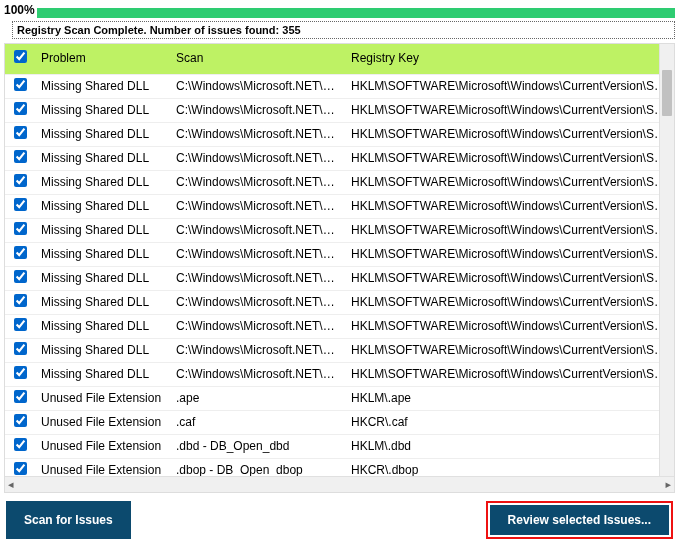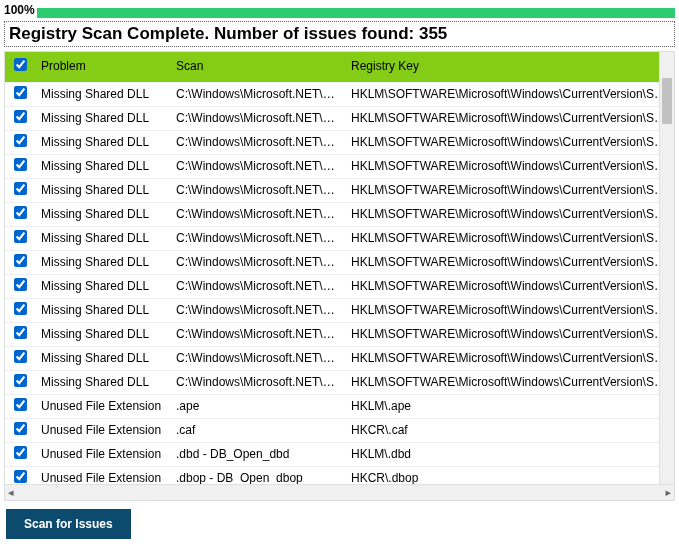--- a/index.html
+++ b/index.html
@@ -25,25 +25,25 @@
     font-size: 12px;
     margin-right: 2px;
     margin-bottom: 1px;
   }
   .progress-bar {
     width: 100%;
     height: 10px;
     background: #2ecc71;
   }
   .scan-header {
-    margin: 3px 4px 4px 4px;
+    margin: 3px 4px 4px 12px;
     padding: 2px 4px;
     border: 1px dotted #666;
     font-weight: bold;
-    font-size: 17px;
+    font-size: 11px;
   }
   .table-area {
     flex: 1;
     margin: 0 4px;
     position: relative;
     border: 1px solid #ddd;
     overflow: hidden;
     display: flex;
     flex-direction: column;
   }
@@ -55,21 +55,21 @@
   table {
     width: 100%;
     border-collapse: collapse;
     table-layout: fixed;
   }
   thead th {
     text-align: left;
     font-weight: normal;
     font-size: 12px;
     padding: 6px 6px 8px 6px;
-    background: #84cc16;
+    background: #bef264;
     border-bottom: 1px solid #eee;
     white-space: nowrap;
   }
   tbody td {
     padding: 3px 6px 4px 6px;
     border-bottom: 1px solid #eee;
     white-space: nowrap;
     overflow: hidden;
     text-overflow: ellipsis;
     font-size: 12px;
@@ -271,13 +271,16 @@
     </div>
   </div>
   <div class="hscroll">
     <span>◂</span>
     <span>▸</span>
   </div>
 </div>
 
 <div class="button-bar">
   <button class="btn">Scan for Issues</button>
+  <span class="btn-review-wrap">
+    <button class="btn btn-review">Review selected Issues...</button>
+  </span>
 </div>
 
 </body></html>

